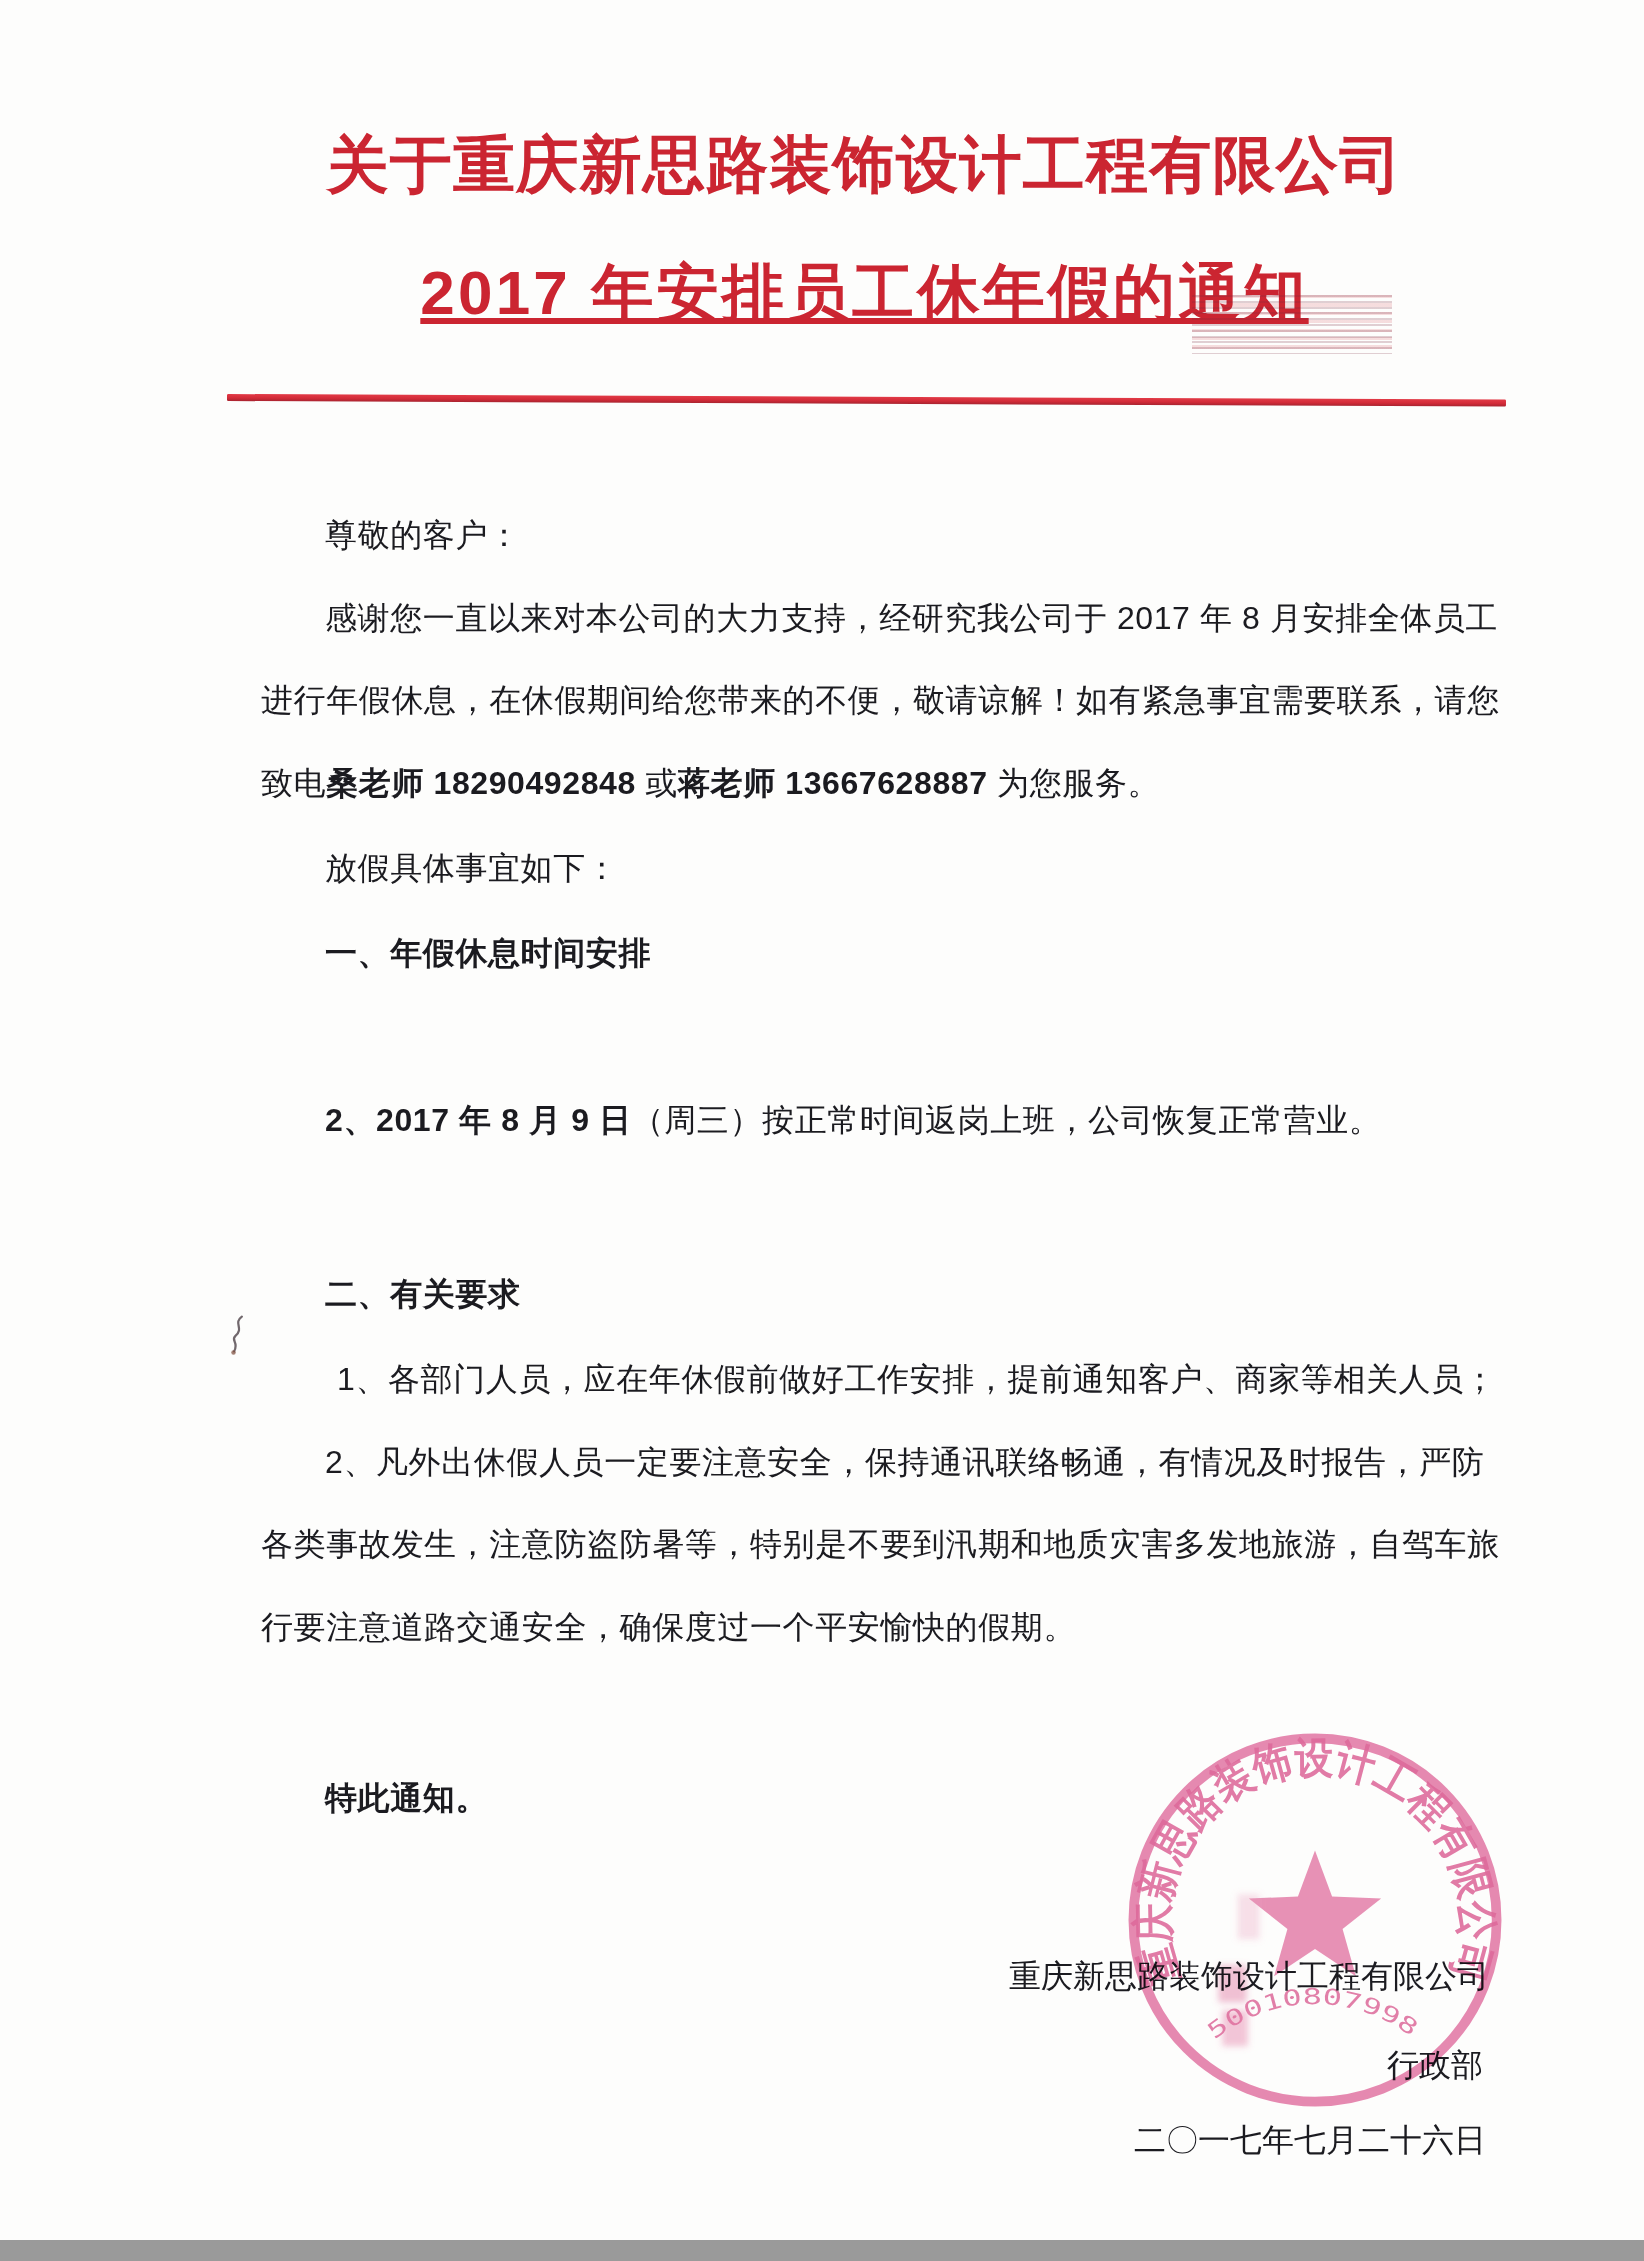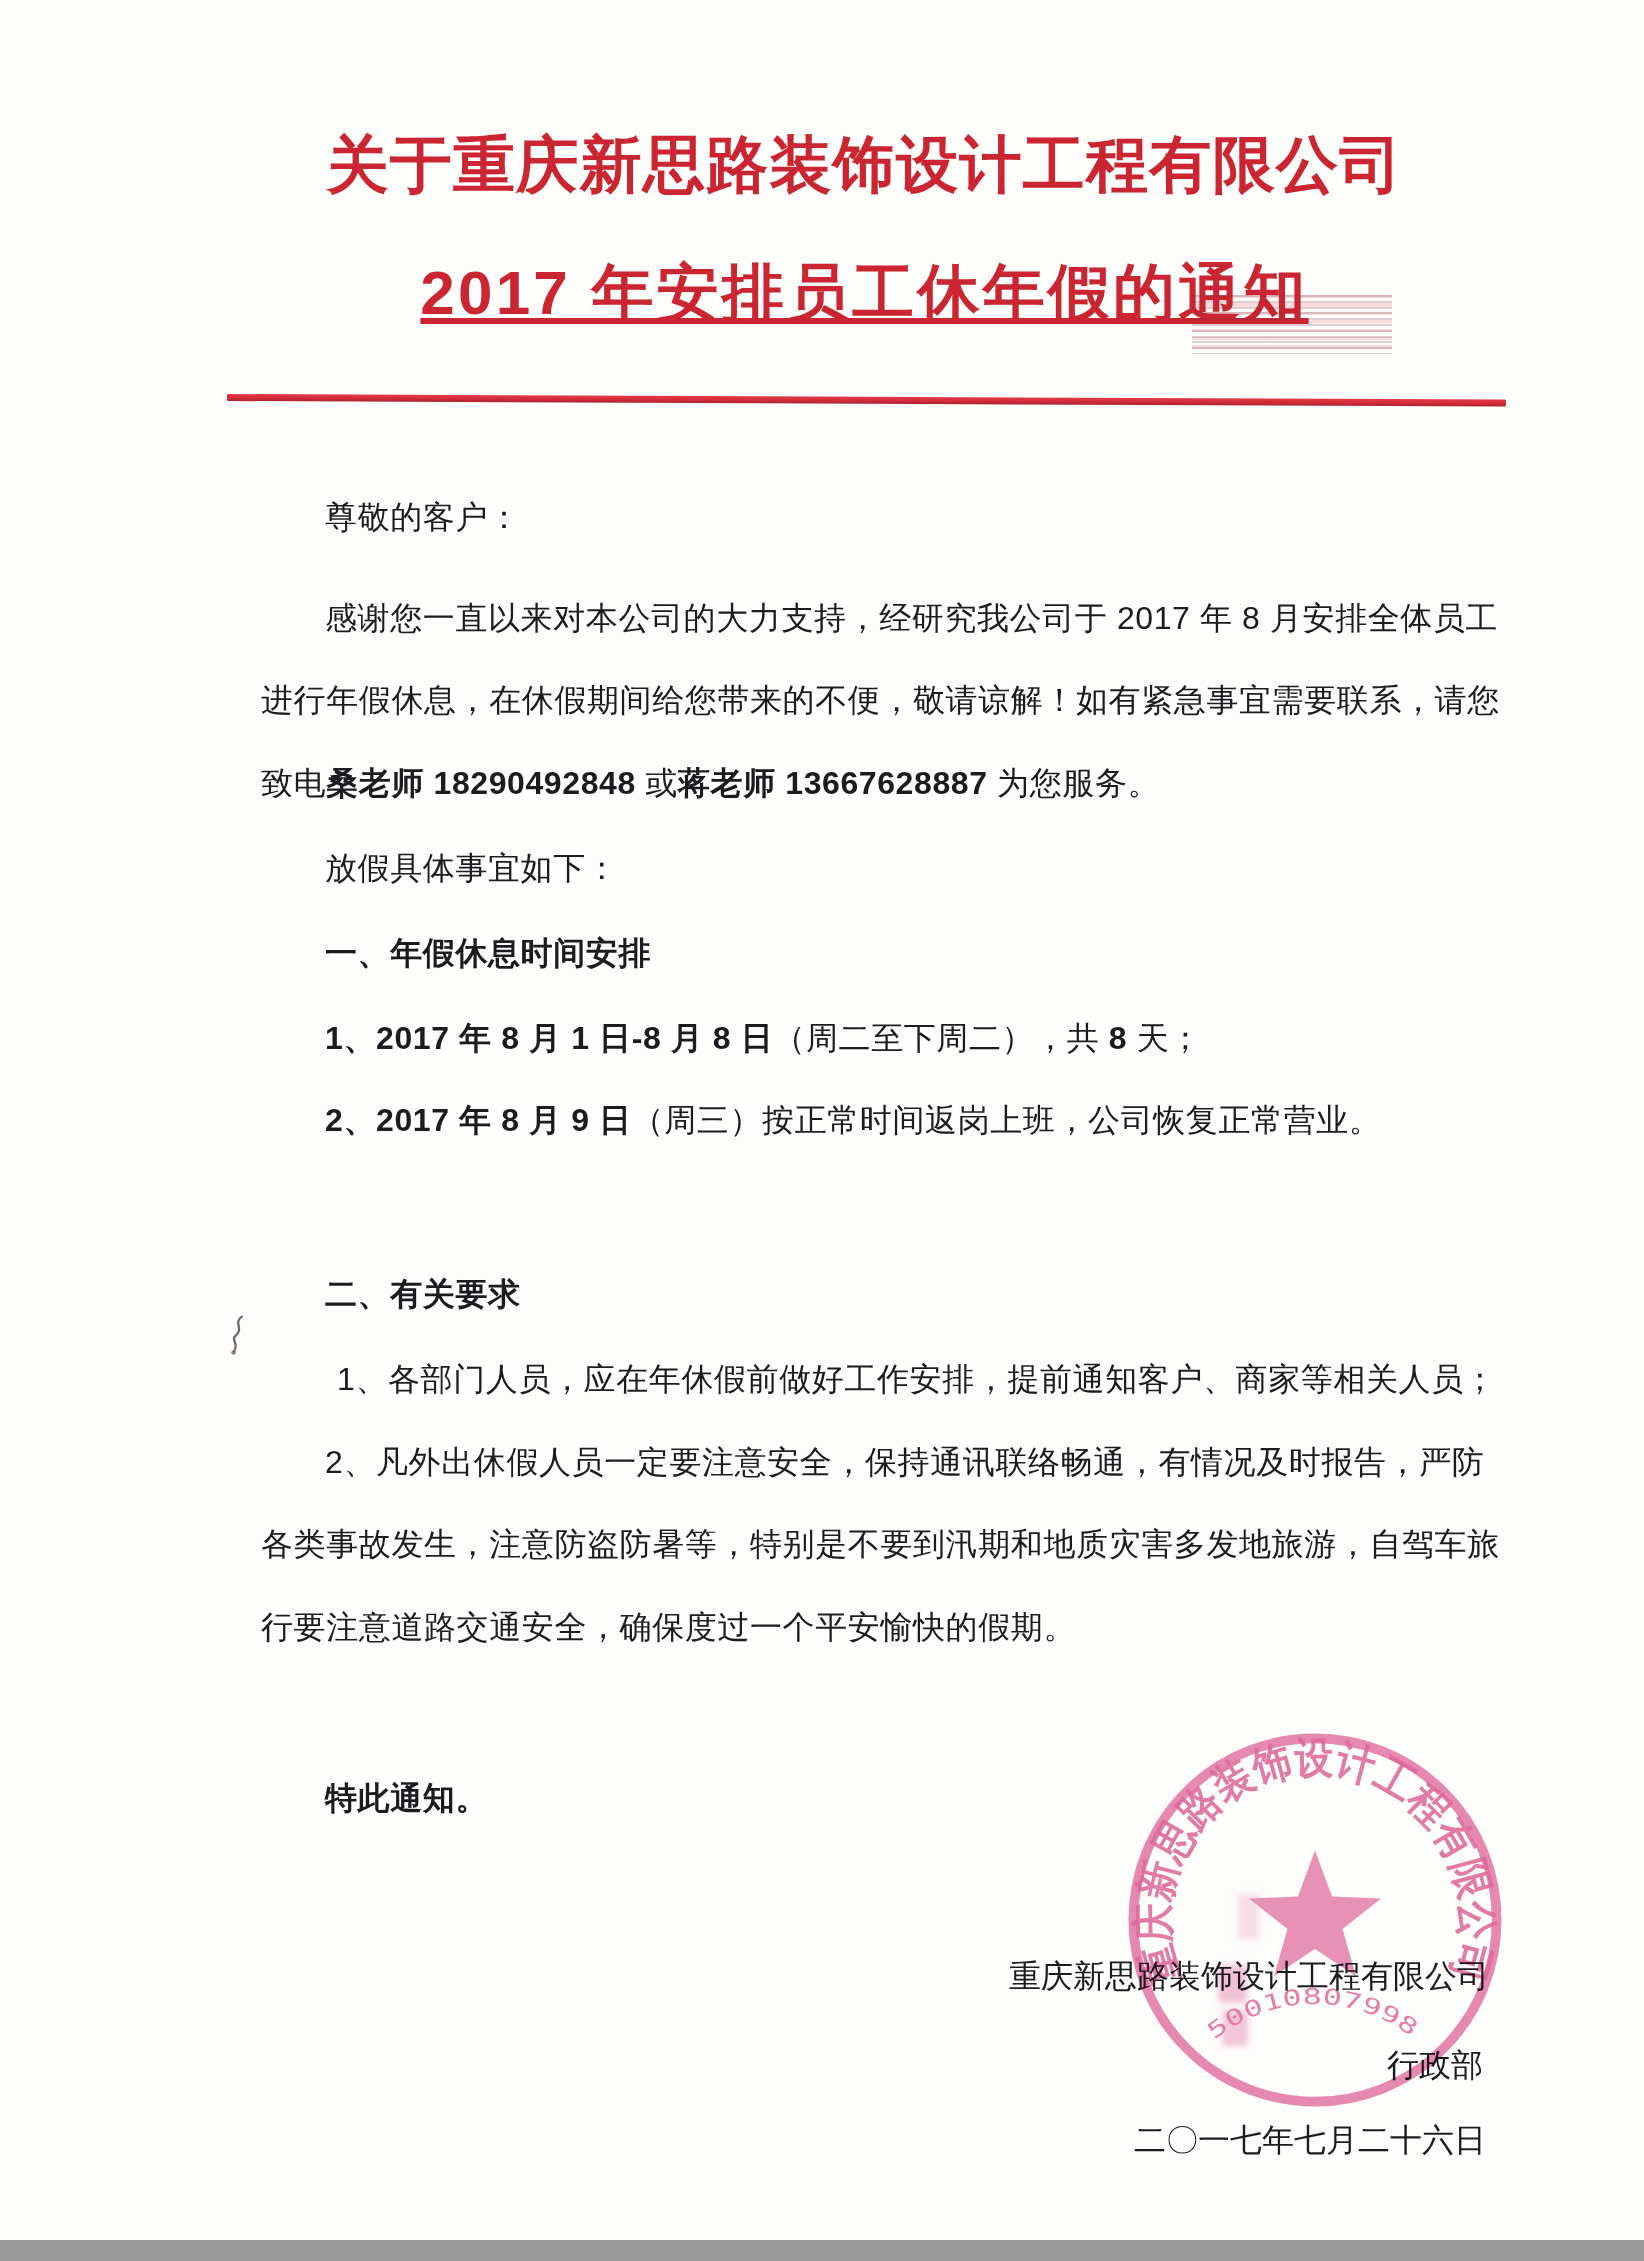--- a/index.html
+++ b/index.html
@@ -47,21 +47,21 @@
     border-radius:1.3px;
   }
   
   .line{
     position:absolute;
     font-size:32px;line-height:1.25;
     white-space:pre;
     letter-spacing:0.6px;
   }
   .b{font-weight:700;}
-  .salutation  {left:325px;top:497px;}
+  .salutation  {left:325px;top:515px;}
   .p1l1        {left:325px;top:598px;}
   .p1l2        {left:261px;top:680px;}
   .p1l3        {left:261px;top:763px;}
   .intro       {left:325px;top:848px;font-family:Liberation Serif, serif;}
   .s1-heading  {left:325px;top:933px;font-weight:700;}
   .s1-item1    {left:325px;top:1018px;}
   .s1-item2    {left:325px;top:1100px;}
   .s2-heading  {left:325px;top:1274px;font-weight:700;}
   .s2-item1    {left:325px;top:1359px;margin-left:12px;}
   .s2-item2a   {left:325px;top:1442px;}
@@ -99,21 +99,20 @@
 
   <div class="line p1l1">感谢您一直以来对本公司的大力支持，经研究我公司于 2017 年 8 月安排全体员工</div>
   <div class="line p1l2">进行年假休息，在休假期间给您带来的不便，敬请谅解！如有紧急事宜需要联系，请您</div>
 
   <div class="line p1l3"><span>致电</span><span class="b">桑老师 18290492848</span><span> 或</span><span class="b">蒋老师 13667628887</span><span> 为您服务。</span></div>
 
   <div class="line intro">放假具体事宜如下：</div>
 
   <div class="line s1-heading">一、年假休息时间安排</div>
 
-  <div class="line s1-item1"><span class="b">1、</span><span class="b">2017 年 8 月 1 日-8 月 8 日</span><span>（周二至下周二），共 </span><span class="b">8</span><span> 天；</span></div>
 
   <div class="line s1-item2"><span class="b">2、</span><span class="b">2017 年 8 月 9 日</span><span>（周三）按正常时间返岗上班，公司恢复正常营业。</span></div>
 
   <div class="line s2-heading">二、有关要求</div>
   <div class="line s2-item1">1、各部门人员，应在年休假前做好工作安排，提前通知客户、商家等相关人员；</div>
   <div class="line s2-item2a">2、凡外出休假人员一定要注意安全，保持通讯联络畅通，有情况及时报告，严防</div>
   <div class="line s2-item2b">各类事故发生，注意防盗防暑等，特别是不要到汛期和地质灾害多发地旅游，自驾车旅</div>
   <div class="line s2-item2c">行要注意道路交通安全，确保度过一个平安愉快的假期。</div>
 
   <div class="line closing">特此通知。</div>

